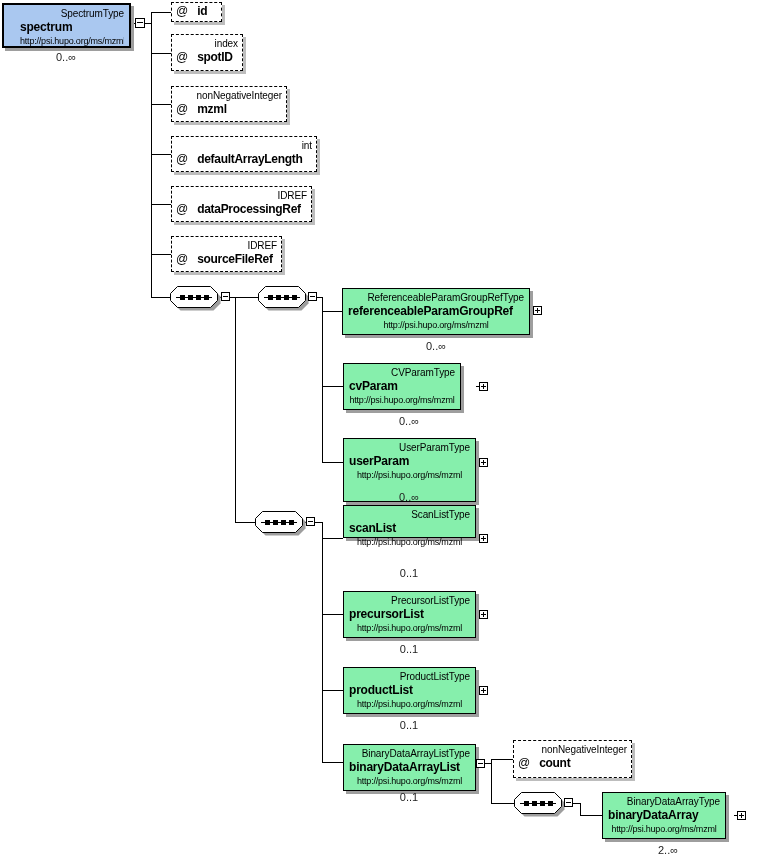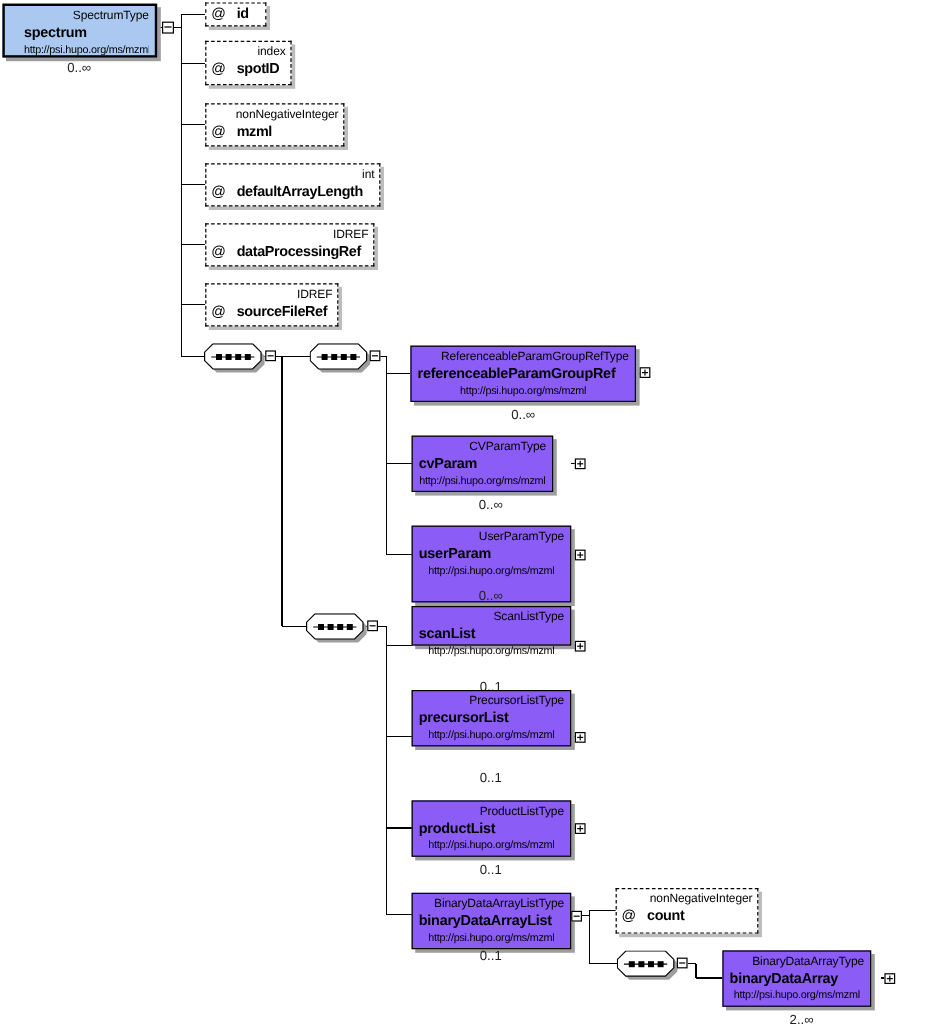--- a/index.html
+++ b/index.html
@@ -1,19 +1,19 @@
 <!DOCTYPE html>
 <html><head>
 <meta charset="utf-8">
 <style>
   html,body{margin:0;padding:0;background:#fff;}
   #canvas{position:relative;width:774px;height:861px;background:#fff;overflow:hidden;
           font-family:"Liberation Sans","DejaVu Sans",sans-serif;color:#000;}
   #wires{position:absolute;left:0;top:0;z-index:0;}
-  .ebox{position:absolute;z-index:1;box-sizing:border-box;background:#8b5cf6;
+  .ebox{position:absolute;z-index:1;box-sizing:border-box;background:#86efac;
         border:1px solid #000;box-shadow:3px 3px 0 #9e9e9e;padding:2px 5px;cursor:default;}
   .ebox.root{background:#aac8f0;border:2px solid #000;}
   .etype{font-size:10px;line-height:13px;text-align:right;letter-spacing:-0.1px;white-space:nowrap;overflow:hidden;}
   .ename{font-size:12px;line-height:15px;font-weight:bold;letter-spacing:-0.2px;white-space:nowrap;overflow:hidden;}
   .eurl{font-size:9px;line-height:12px;letter-spacing:-0.2px;white-space:nowrap;overflow:hidden;text-align:center;}
   .abox{position:absolute;z-index:1;box-sizing:border-box;background:#fff;
         border:1px dashed #000;box-shadow:3px 3px 0 #bdbdbd;padding:2px 4px;cursor:default;}
   .atype{font-size:10px;line-height:13px;text-align:right;letter-spacing:-0.1px;white-space:nowrap;}
   .aline{display:flex;align-items:baseline;font-size:12px;line-height:15px;}
   .at{font-weight:normal;}
@@ -177,21 +177,21 @@
   <div class="pm plus" style="left:479px;top:458px;"></div>
 
   <div class="ebox" style="left:343px;top:505px;width:133px;height:33px;">
     <div class="etype">ScanListType</div>
     <div class="ename">scanList</div>
     <div class="eurl">http://psi.hupo.org/ms/mzml</div>
   </div>
   <div class="card" style="left:379px;top:567px;">0..1</div>
   <div class="pm plus" style="left:479px;top:534px;"></div>
 
-  <div class="ebox" style="left:343px;top:575px;width:133px;height:47px;">
+  <div class="ebox" style="left:343px;top:591px;width:133px;height:47px;">
     <div class="etype">PrecursorListType</div>
     <div class="ename">precursorList</div>
     <div class="eurl">http://psi.hupo.org/ms/mzml</div>
   </div>
   <div class="card" style="left:379px;top:643px;">0..1</div>
   <div class="pm plus" style="left:479px;top:610px;"></div>
 
   <div class="ebox" style="left:343px;top:667px;width:133px;height:47px;">
     <div class="etype">ProductListType</div>
     <div class="ename">productList</div>

